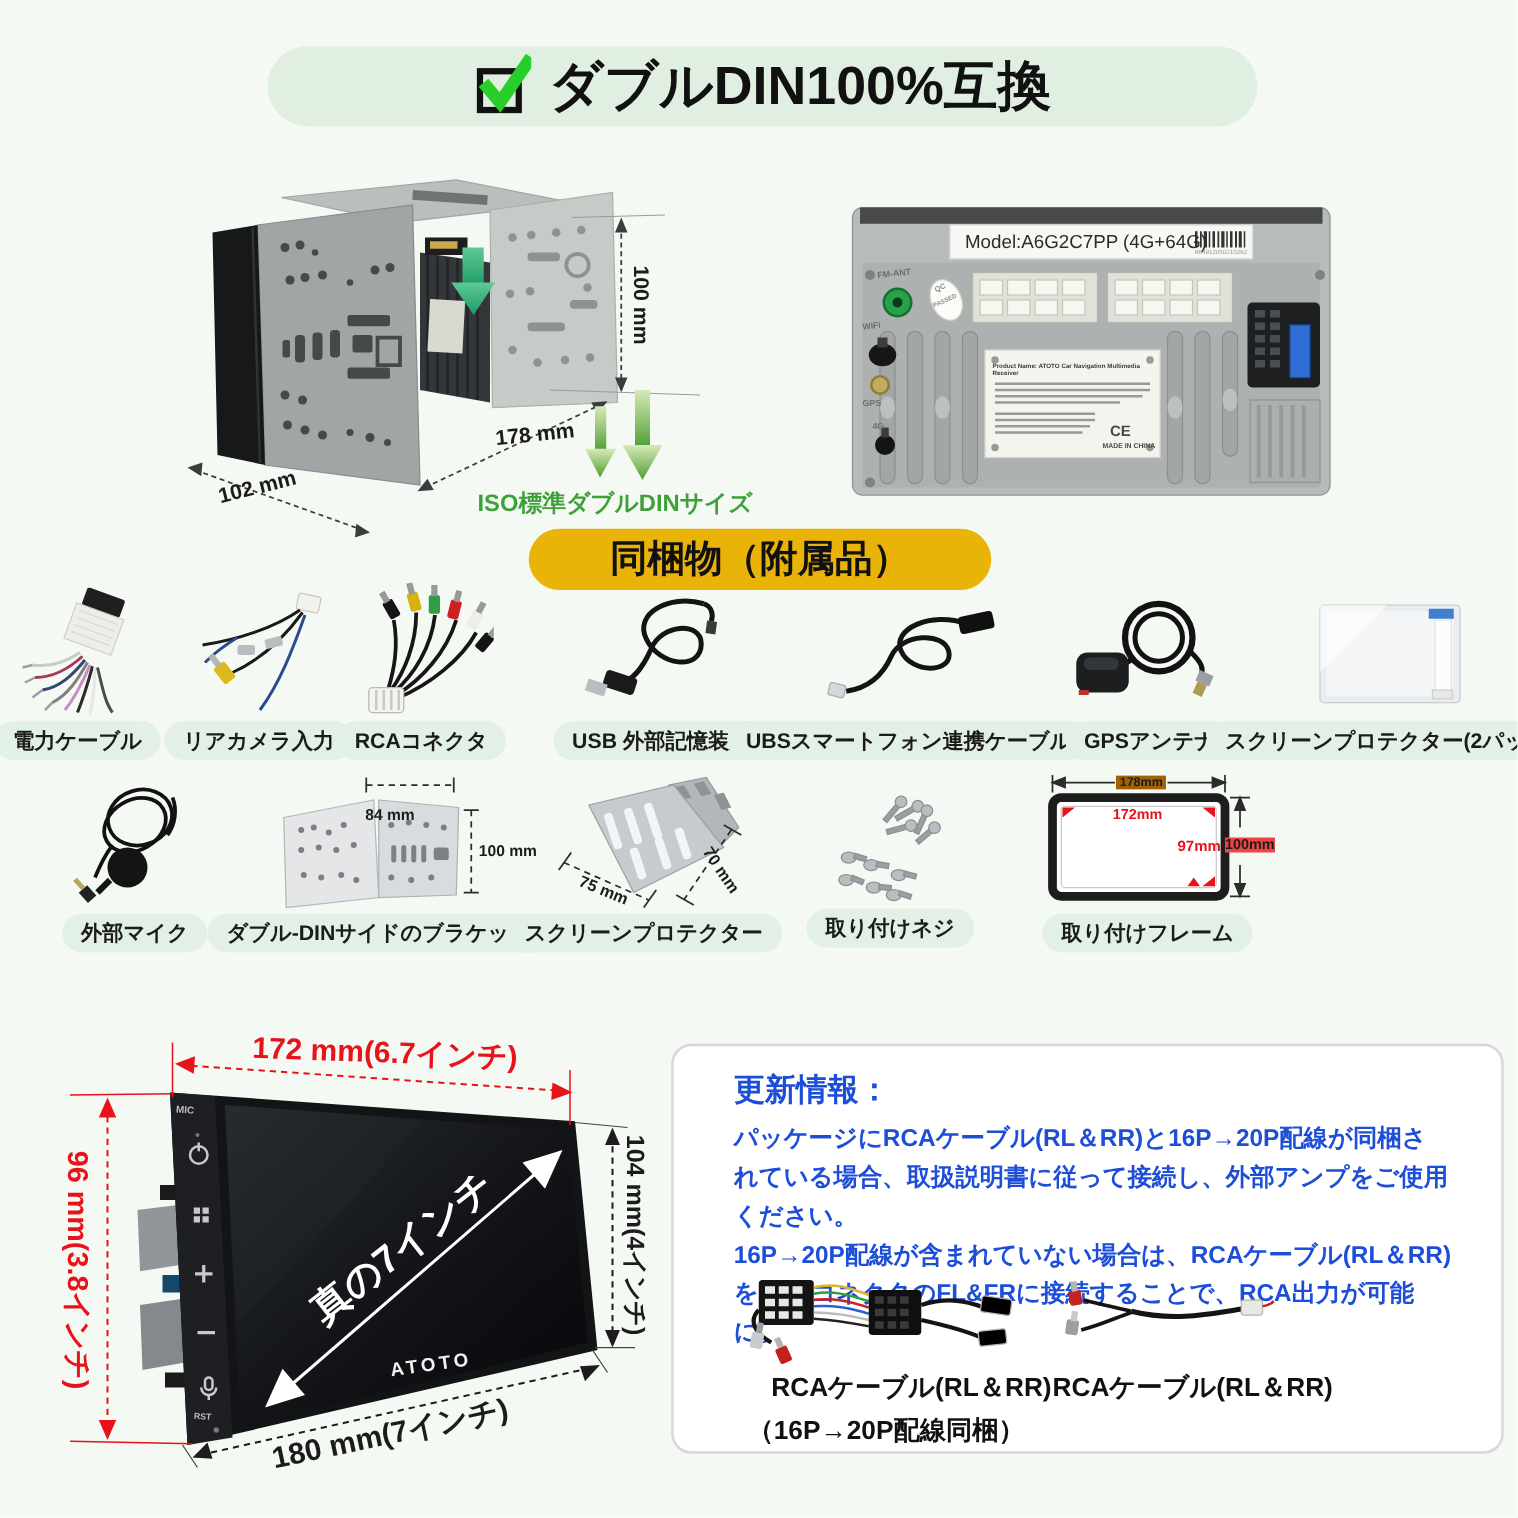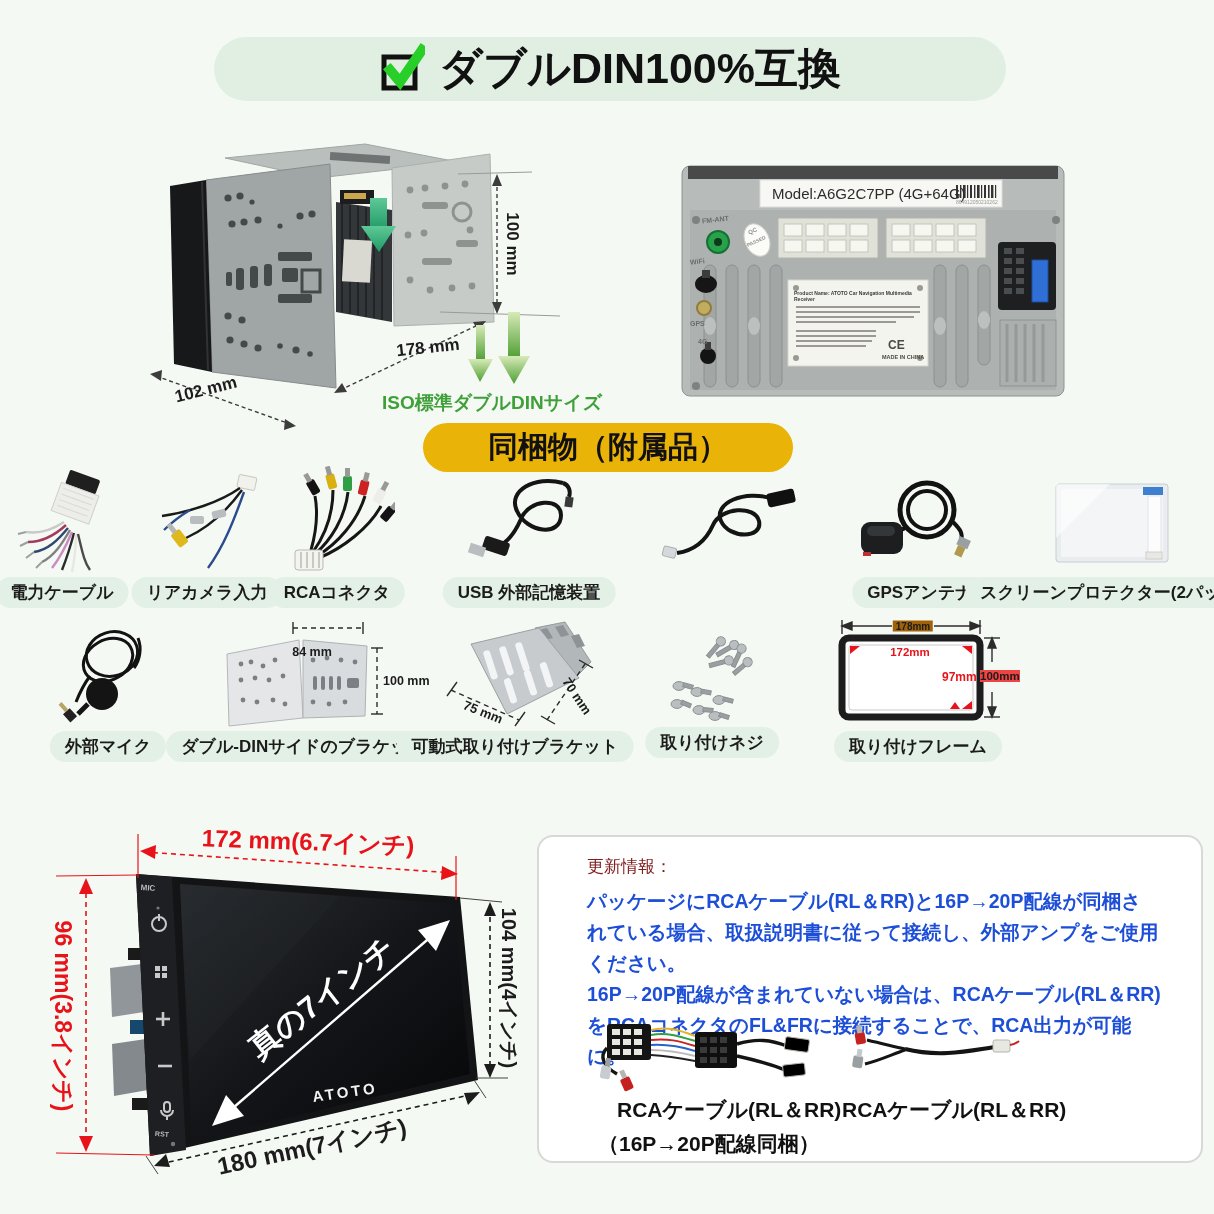--- a/index.html
+++ b/index.html
@@ -10,21 +10,21 @@
   .tag{position:absolute;transform:translateX(-50%);background:#e3f0e5;border-radius:17px;
        padding:4px 15px;font-size:17px;font-weight:bold;color:#1b1b1b;white-space:nowrap;}
   .dim{position:absolute;font-weight:bold;white-space:nowrap;}
   .red{color:#e8131a;}
   .grn{color:#3fa03a;}
   .ctr{transform:translate(-50%,-50%);}
   .tiny{position:absolute;color:#6a6e6c;font-weight:bold;white-space:nowrap;}
   #updbox{position:absolute;left:537px;top:835px;width:666px;height:328px;background:#ffffff;
           border:2px solid #d8d8d8;border-radius:16px;box-sizing:border-box;}
   #updbox .inner{padding:18px 40px 0 48px;}
-  #updbox h3{margin:0 0 8px 0;font-size:17px;font-weight:normal;color:#7f1d1d;}
+  #updbox h3{margin:0 0 8px 0;font-size:25px;font-weight:bold;color:#1d4ed8;}
   #updbox p{margin:0;font-size:19.5px;line-height:31px;font-weight:600;color:#1d4ed8;}
   .cap{position:absolute;font-size:21px;font-weight:bold;color:#111;white-space:nowrap;}
   svg{display:block;}
 </style>
 </head>
 <body>
 
 <div id="stage">
 
   <div class="pillhdr" style="left:214px;top:37px;width:792px;height:64px;border-radius:32px;gap:14px;">
@@ -403,20 +403,21 @@
       <rect x="93" y="9" width="20" height="8" fill="#3f7fd0"></rect>
       <rect x="98" y="18" width="13" height="60" fill="#fdfdfd" opacity="0.9" stroke="#dfe4e7"></rect>
       <rect x="96" y="74" width="16" height="7" fill="#e8e8e4" stroke="#cfcfca"></rect>
     </svg>
   </div>
 
   <span class="tag" style="left:62px;top:577px;">電力ケーブル</span>
   <span class="tag" style="left:207px;top:577px;">リアカメラ入力</span>
   <span class="tag" style="left:337px;top:577px;">RCAコネクタ</span>
   <span class="tag" style="left:529px;top:577px;">USB 外部記憶装置</span>
+  <span class="tag" style="left:727px;top:577px;">UBSスマートフォン連携ケーブル</span>
   <span class="tag" style="left:920px;top:577px;">GPSアンテナ</span>
   <span class="tag" style="left:1112px;top:577px;">スクリーンプロテクター(2パック)</span>
 
   <div class="abs" style="left:50px;top:620px;">
     <svg width="115" height="108" viewBox="0 0 115 108">
       <g fill="none" stroke="#121212" stroke-width="3">
         <ellipse cx="62" cy="34" rx="26" ry="22" transform="rotate(-18 62 34)"></ellipse>
         <ellipse cx="58" cy="40" rx="26" ry="20" transform="rotate(-30 58 40)"></ellipse>
         <path d="M40,56 C34,64 30,72 26,82"></path>
         <path d="M84,48 C90,40 92,28 88,18"></path>
@@ -566,21 +567,21 @@
       </g>
     </svg>
     <span class="dim ctr" style="left:83px;top:10px;font-size:10px;background:#a16207;padding:0 3px;">178mm</span>
     <span class="dim ctr red" style="left:80px;top:36px;font-size:11.5px;">172mm</span>
     <span class="dim red" style="left:112px;top:54px;font-size:12px;text-align:center;">97mm</span>
     <span class="dim" style="left:150px;top:54px;font-size:11.5px;background:#ef4444;">100mm</span>
   </div>
 
   <span class="tag" style="left:108px;top:731px;">外部マイク</span>
   <span class="tag" style="left:303px;top:731px;">ダブル-DINサイドのブラケット</span>
-  <span class="tag" style="left:515px;top:731px;">可動式取り付けブラケット</span>
+  <span class="tag" style="left:515px;top:731px;">スクリーンプロテクター</span>
   <span class="tag" style="left:712px;top:727px;">取り付けネジ</span>
   <span class="tag" style="left:918px;top:731px;">取り付けフレーム</span>
 
   <div class="abs" style="left:40px;top:820px;width:480px;height:394px;">
     <svg width="480" height="394" viewBox="0 0 480 394">
       <defs>
         <linearGradient id="scr" x1="0" y1="0" x2="1" y2="1">
           <stop offset="0" stop-color="#2a2d31"></stop>
             <stop offset="0.5" stop-color="#131518"></stop>
             <stop offset="1" stop-color="#050608"></stop>

